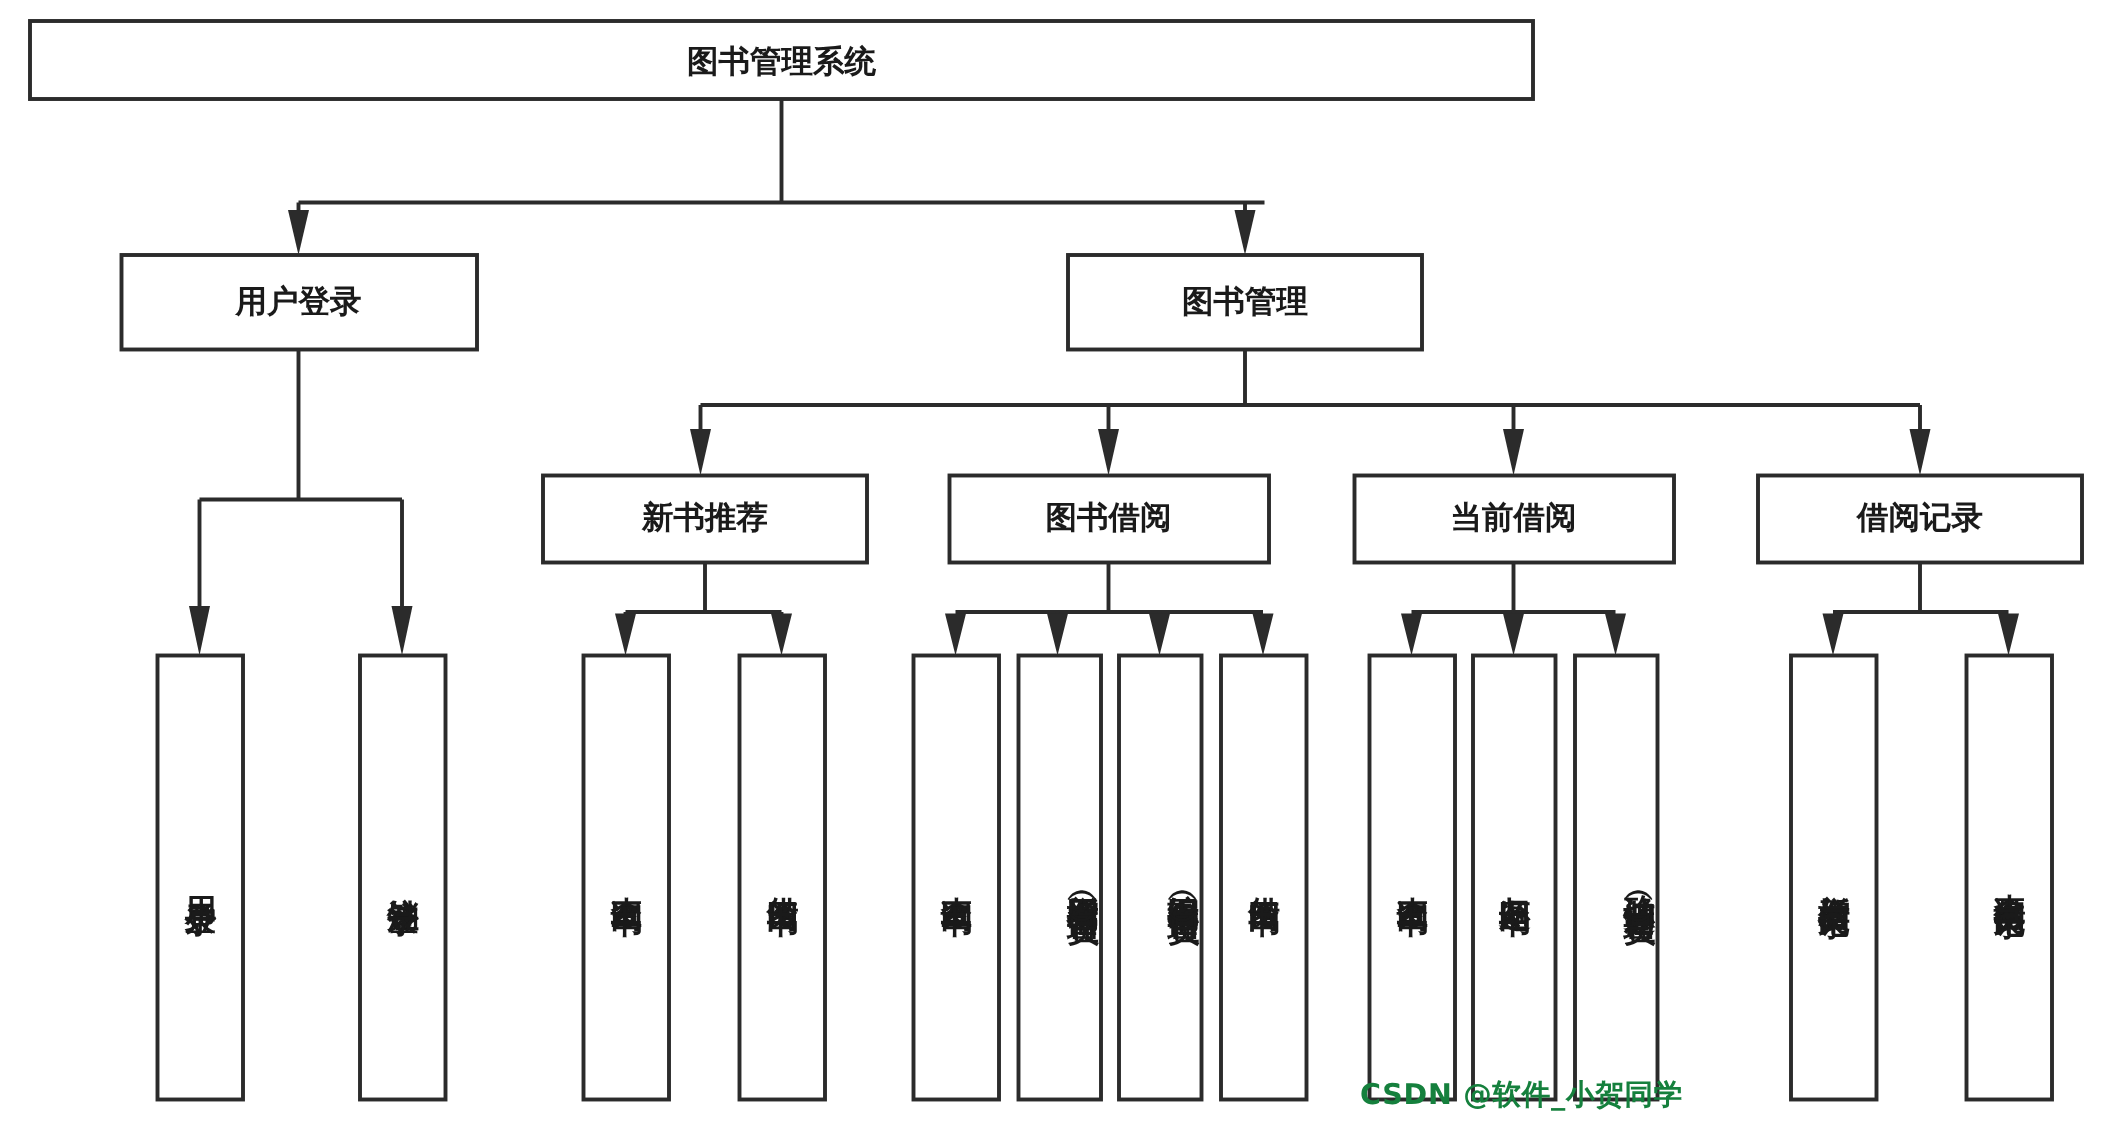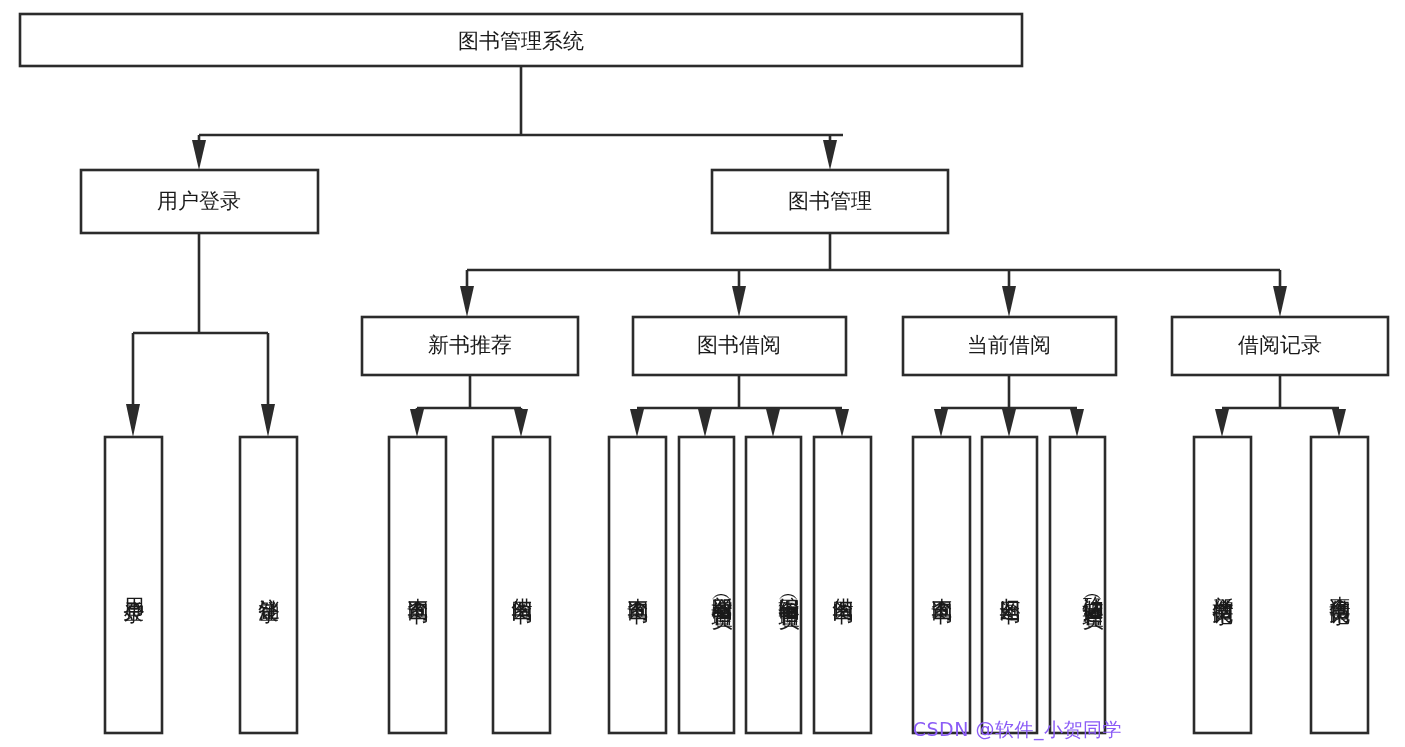--- a/index.html
+++ b/index.html
@@ -12,20 +12,21 @@
     width: 1405px;
     height: 747px;
     font-family: "DejaVu Sans", "Liberation Sans", sans-serif;
     overflow: hidden;
   }
   #diagram-root {
     position: relative;
     width: 1130px;
     height: 747px;
     background: #ffffff;
+    font-weight: bold;
   }
   svg#tree-svg {
     position: absolute;
     left: 0;
     top: 0;
     width: 1405px;
     height: 747px;
     display: block;
   }
   .node-box {
@@ -62,21 +63,21 @@
     white-space: nowrap;
     text-align: center;
     pointer-events: none;
   }
   #watermark {
     position: absolute;
     right: 8px;
     bottom: 4px;
     font-family: "DejaVu Sans", "Liberation Sans", sans-serif;
     font-size: 19px;
-    color: #8b5cf6;
+    color: #15803d;
     white-space: nowrap;
     letter-spacing: 0.5px;
   }
 </style>
 </head>
 <body>
 
 <div id="diagram-root">
 
   <svg id="tree-svg" viewBox="0 0 1405 747">

